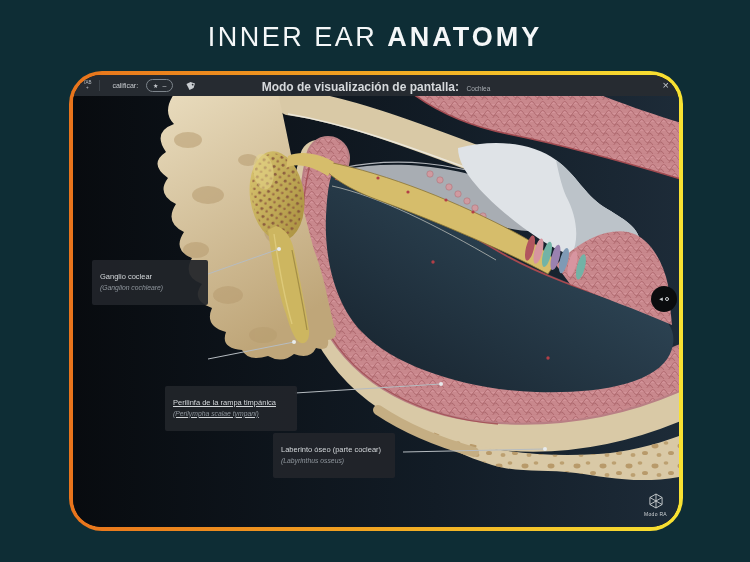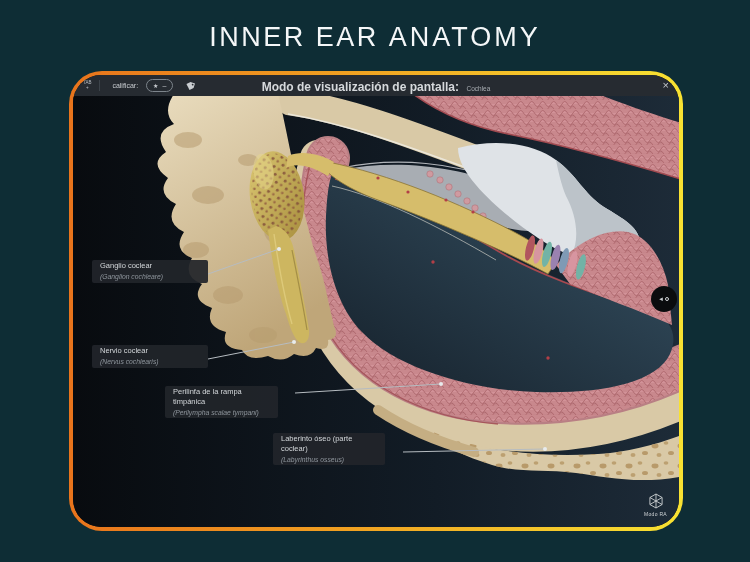--- a/index.html
+++ b/index.html
@@ -10,21 +10,21 @@
     font-family:"Liberation Sans", sans-serif;
   }
 
   
   .stage-title {
     position:absolute; top:22px; left:0; width:100%;
     text-align:center; color:#f4f7f8;
     font-size:27px; letter-spacing:2.5px;
   }
   .stage-title .t-bold  { font-weight:400; }
-  .stage-title .t-light { font-weight:400; letter-spacing:3px; }
+  .stage-title .t-light { font-weight:700; letter-spacing:3px; }
 
   
   .frame {
     position:absolute; left:69px; top:71px; width:614px; height:460px;
     border-radius:33px; padding:4px;
     background:linear-gradient(90deg,#e8741c 0%, #f0a021 45%, #f8e232 100%);
   }
   .screen {
     position:relative; width:100%; height:100%;
     border-radius:28px; background:#0b1117; overflow:hidden;
@@ -54,28 +54,28 @@
   .close-btn { margin-left:auto; color:#c3c7cb; font-size:11px; line-height:1;
     cursor:pointer; z-index:2; }
 
   
   .viewport { position:absolute; left:0; top:21px; width:606px; height:431px; }
   svg { display:block; }
 
   
   .pin-label {
     position:absolute; background:rgba(33,37,42,0.93); border-radius:2px;
-    padding:1px 8px; color:#d3d7da; font-size:7.5px; line-height:1.3;
+    padding:12px 8px; color:#d3d7da; font-size:7.5px; line-height:1.3;
     z-index:20; cursor:pointer;
   }
   .pin-label .latin { font-style:italic; color:#8f969d; font-size:6.8px; margin-top:2px; }
   .lbl-1 { left:19px;  top:185px; width:116px; }
   .lbl-2 { left:19px;  top:270px; width:116px; }
-  .lbl-3 { left:92px;  top:311px; width:113px; }
-  .lbl-4 { left:200px; top:358px; width:112px; }
+  .lbl-3 { left:92px;  top:311px; width:132px;text-decoration:underline; }
+  .lbl-4 { left:200px; top:358px; width:122px; }
 
   
   .side-handle {
     position:absolute; right:2px; top:211px; width:26px; height:26px;
     background:#0a0c0e; border-radius:50%; z-index:25;
     display:flex; align-items:center; justify-content:center; gap:2px;
     color:#d0d4d7; font-size:7px; cursor:pointer;
   }
   .side-handle .dot { width:4px; height:4px; border:1px solid #d0d4d7; border-radius:50%; }
 
@@ -260,24 +260,20 @@
           <circle cx="368" cy="288" r="2"></circle>
           <circle cx="472" cy="353" r="2"></circle>
         </g>
       </svg>
     </div>
 
     <div class="pin-label lbl-1">
       <div>Ganglio coclear</div>
       <div class="latin">(Ganglion cochleare)</div>
     </div>
-    <div class="pin-label lbl-2">
-      <div>Nervio coclear</div>
-      <div class="latin">(Nervus cochlearis)</div>
-    </div>
     <div class="pin-label lbl-3">
       <div>Perilinfa de la rampa timpánica</div>
       <div class="latin">(Perilympha scalae tympani)</div>
     </div>
     <div class="pin-label lbl-4">
       <div>Laberinto óseo (parte coclear)</div>
       <div class="latin">(Labyrinthus osseus)</div>
     </div>
 
     <div class="side-handle">

